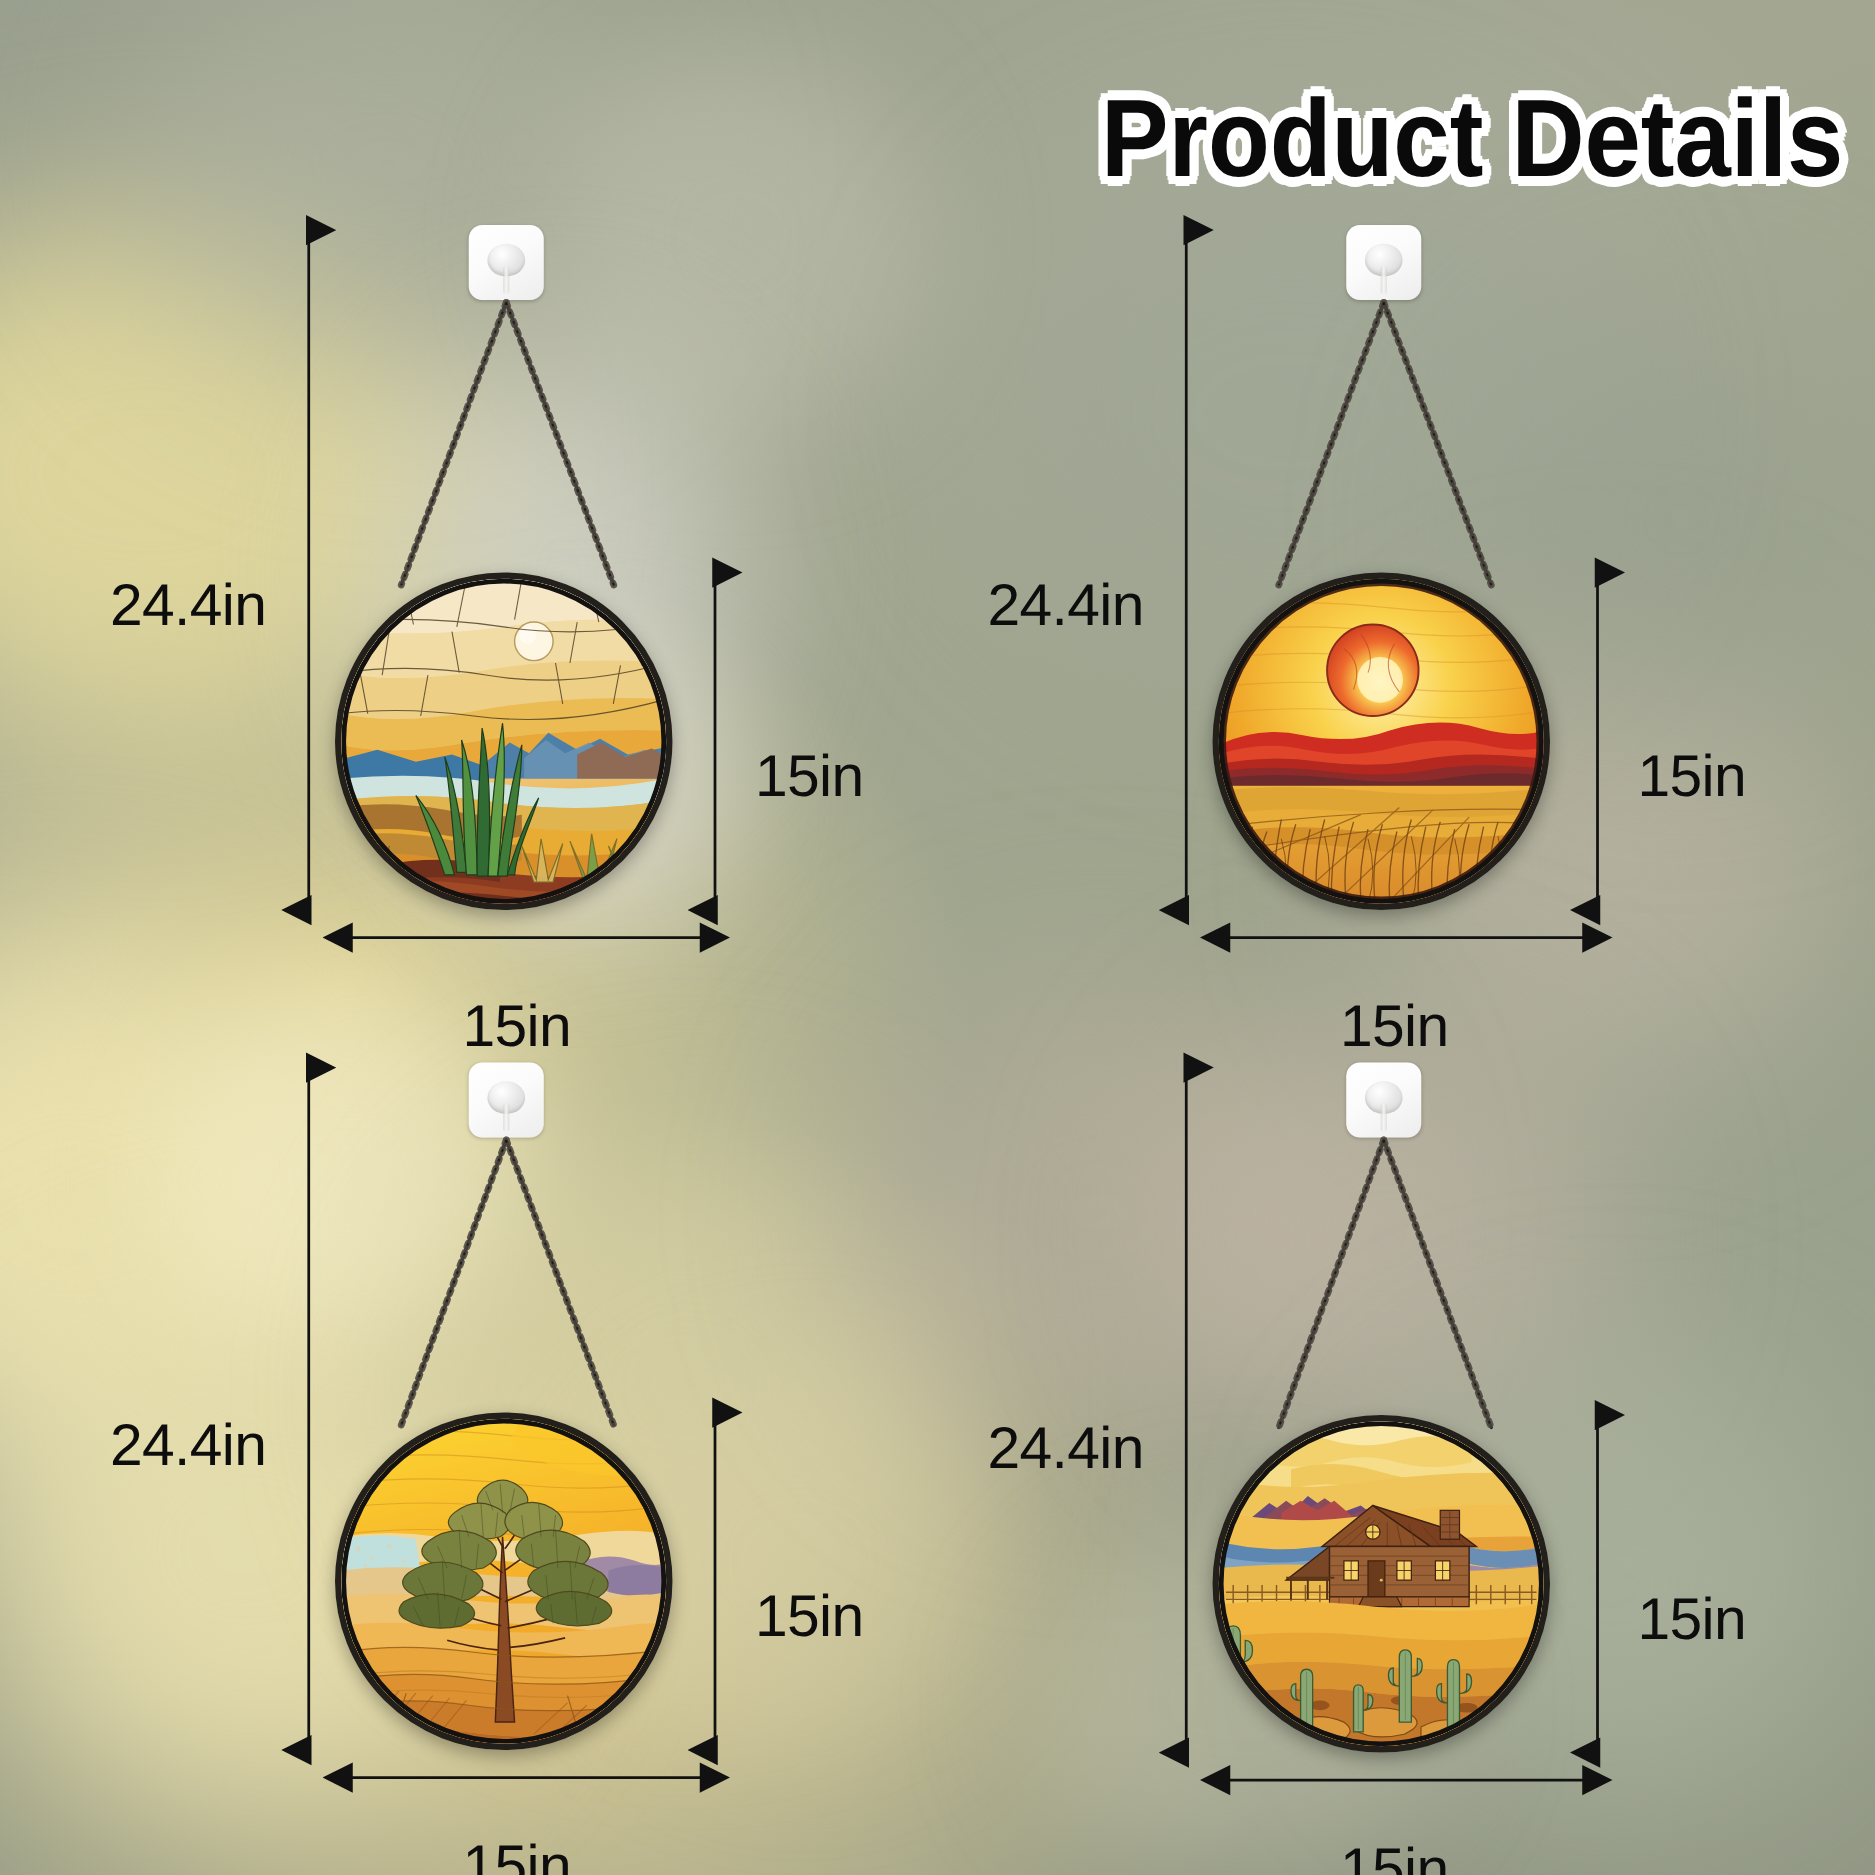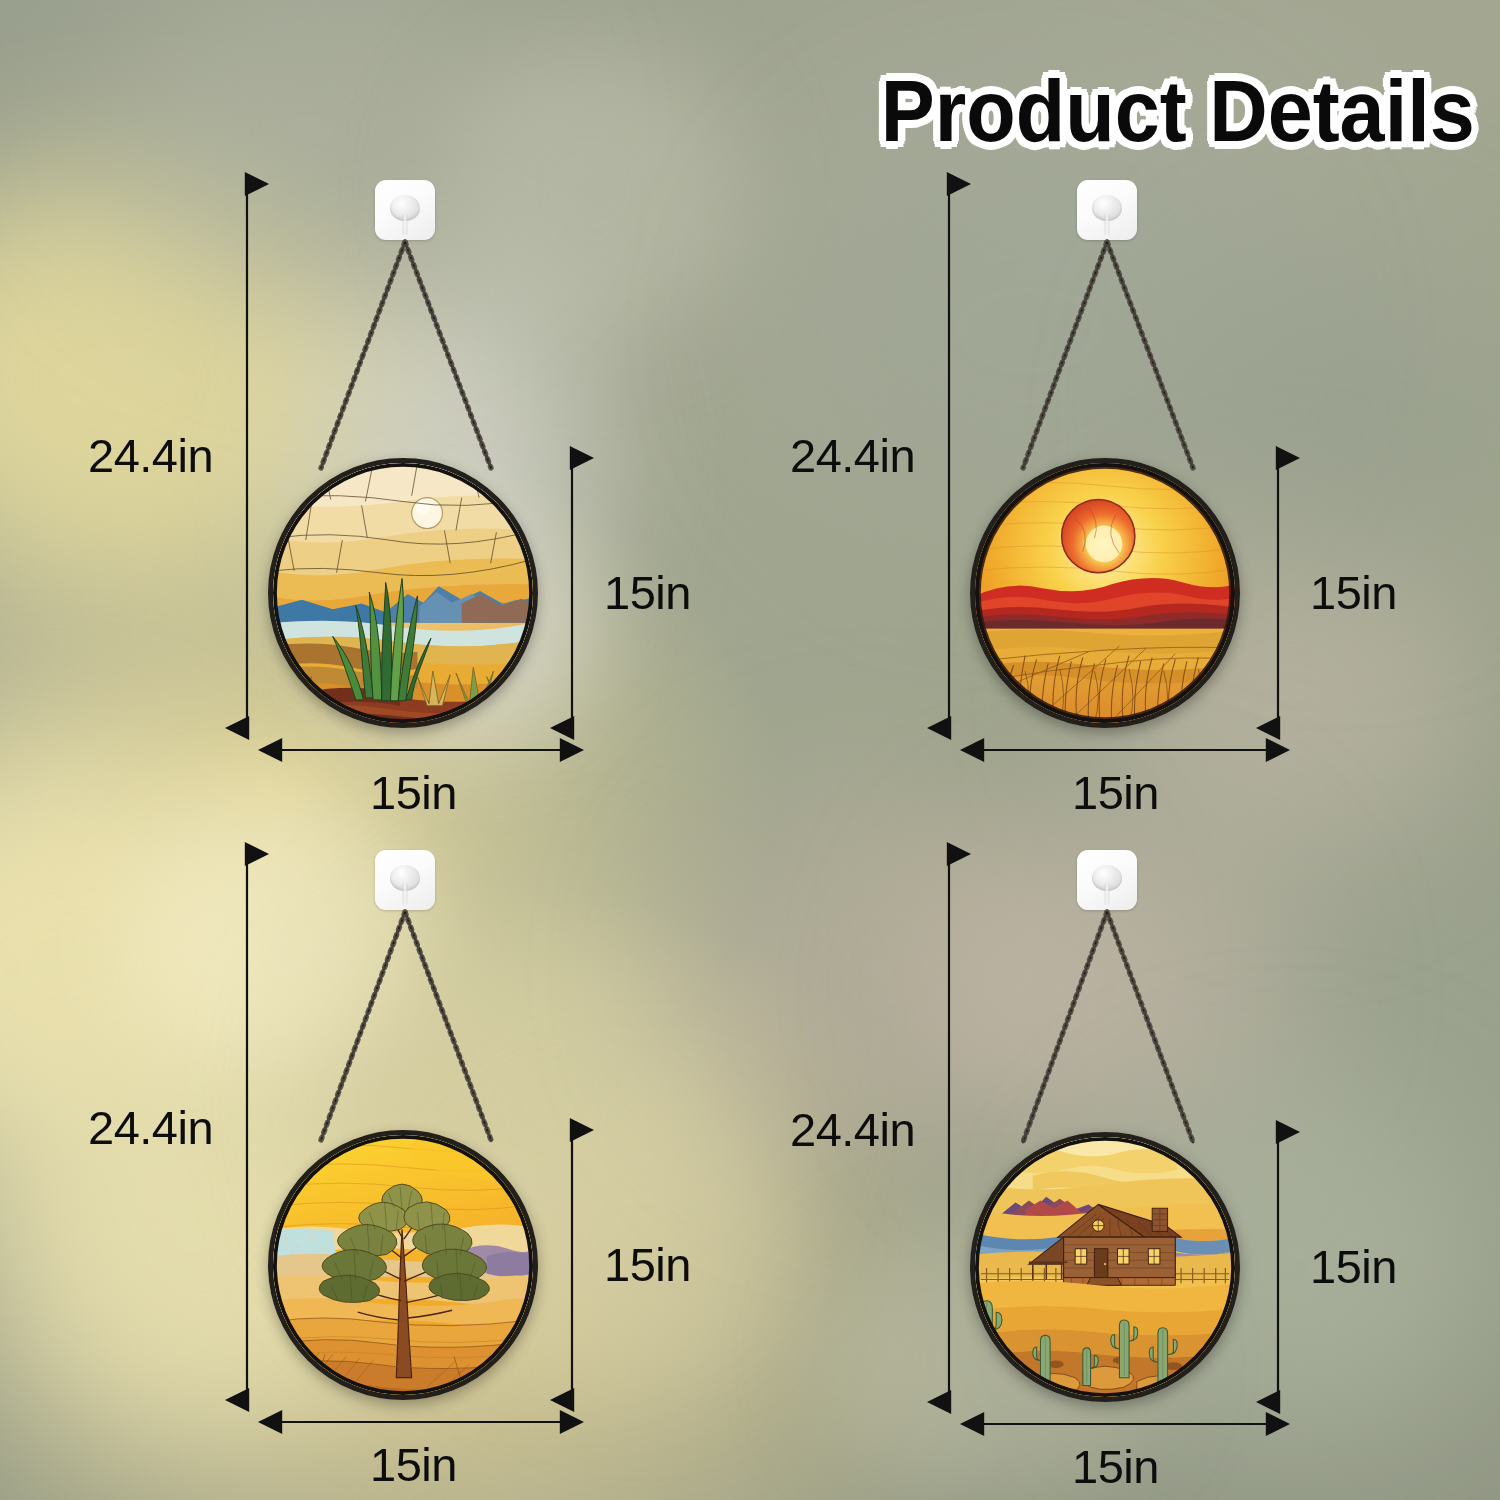--- a/index.html
+++ b/index.html
@@ -24,21 +24,21 @@
       radial-gradient(ellipse 60% 45% at 30% 88%, rgba(223,208,152,.9) 0%, rgba(223,208,152,0) 65%),
       radial-gradient(ellipse 50% 50% at 88% 75%, rgba(160,168,148,.8) 0%, rgba(160,168,148,0) 68%),
       linear-gradient(160deg,#9aa08e 0%,#a3a792 25%,#9fa58e 50%,#959b86 75%,#8f9582 100%);
   }
 
   
   .panel { position:absolute; }
   .dimtxt {
     position:absolute; color:#0d0d0d; white-space:nowrap;
     font-family:"Liberation Sans", sans-serif;
-    font-weight:400; letter-spacing:-0.5px;
+    font-weight:400; letter-spacing:-0.5px;margin-top:28px;
   }
   .dimtxt.v { font-size:47px; }
   .dimtxt.h { font-size:47px; }
   .dimtxt.s { font-size:47px; }
 
   
   .hook {
     position:absolute; width:60px; height:60px; border-radius:11px;
     background:linear-gradient(150deg,#ffffff 0%,#fbfbfb 45%,#ededed 100%);
     box-shadow:0 1px 3px rgba(0,0,0,.18);

